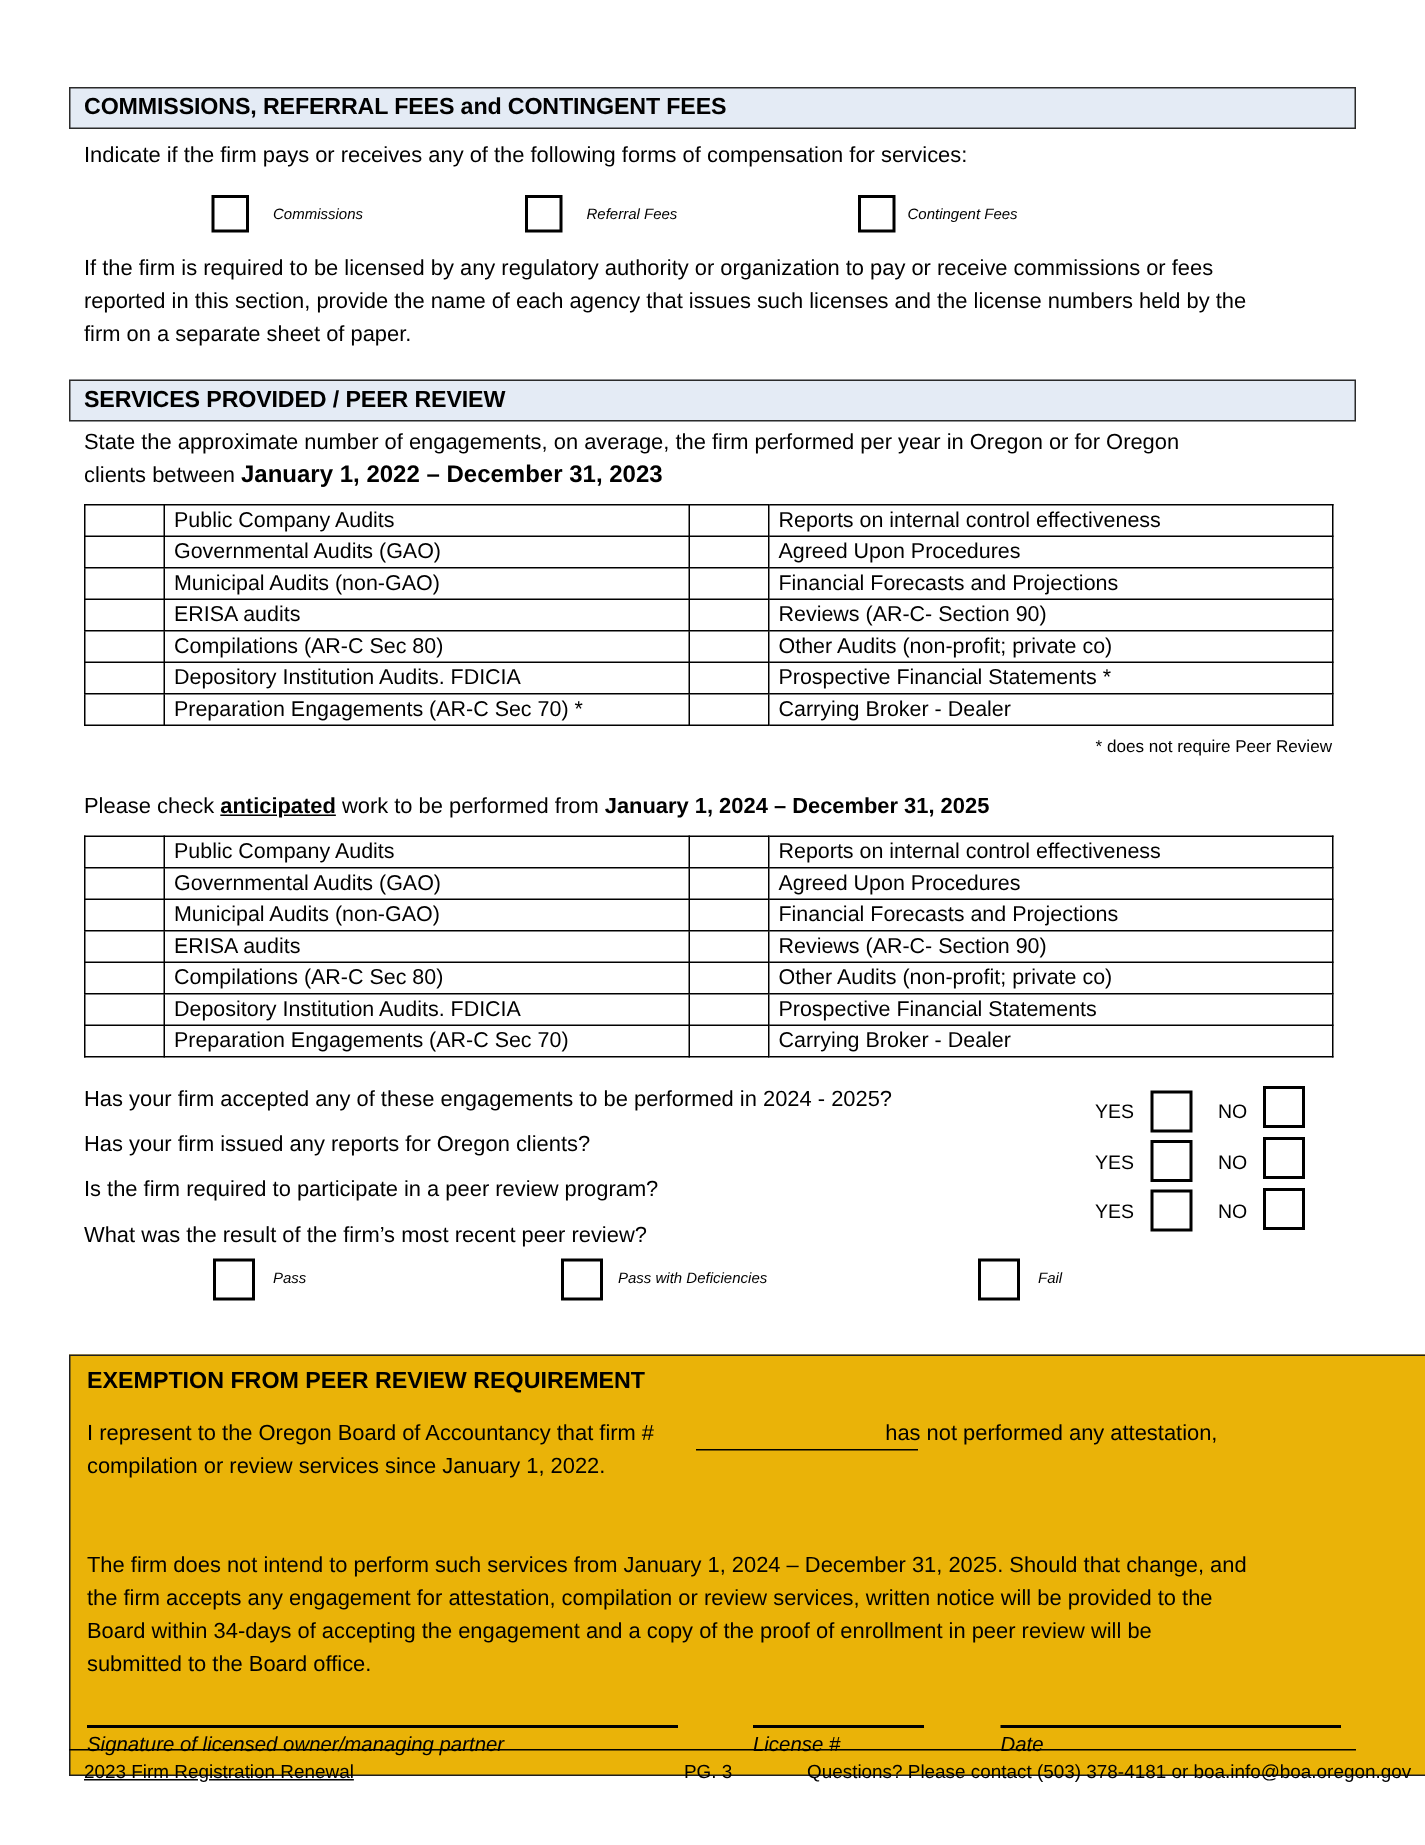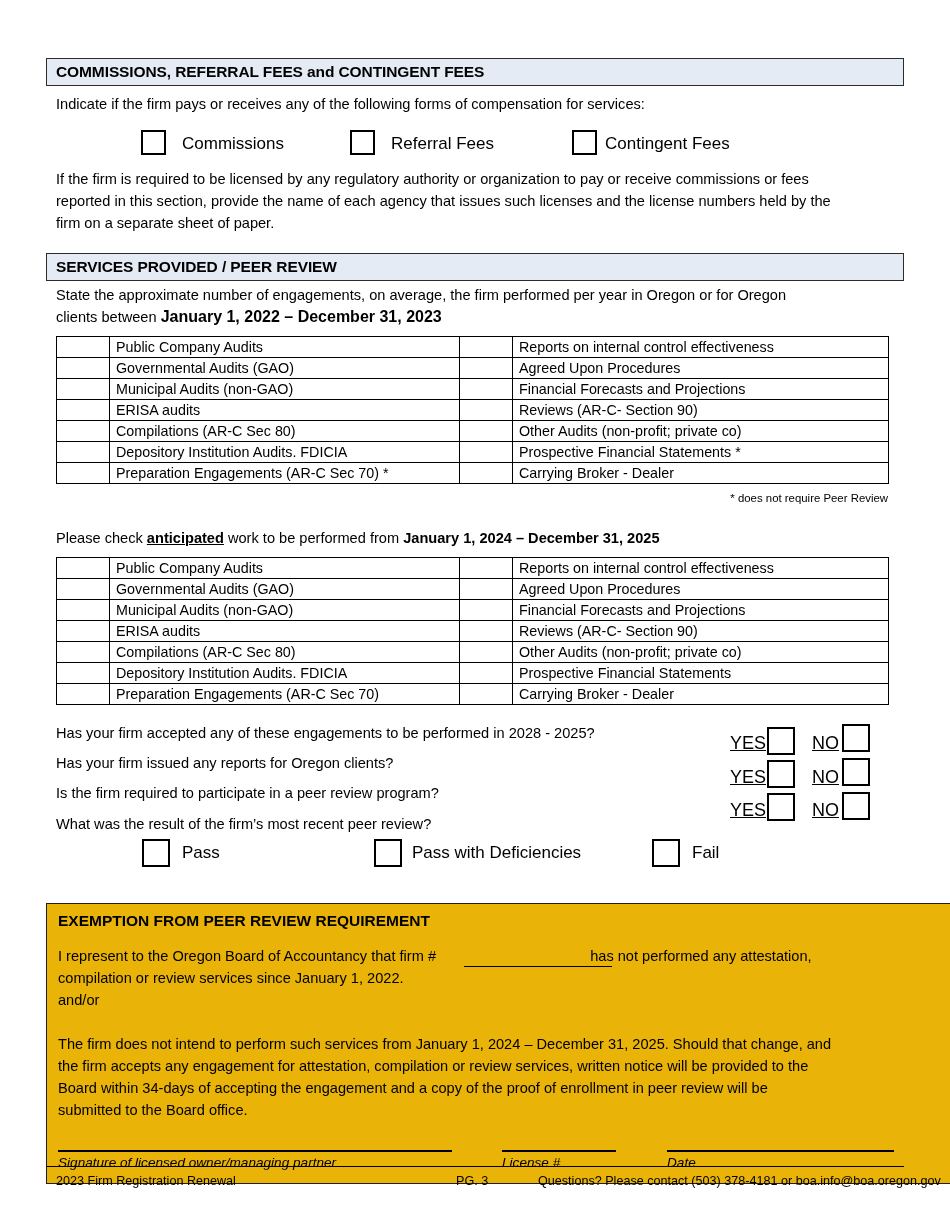--- a/index.html
+++ b/index.html
@@ -51,22 +51,23 @@
   .cbox {
     position: absolute;
     border: 2px solid #000;
     background: #fff;
   }
   .cbox.sm { width: 25px; height: 25px; }
   .cbox.md { width: 28px; height: 28px; }
 
   .cb-label {
     position: absolute;
-    font-size: 17px;
+    font-size: 10px;
     line-height: 20px;
+    font-style: italic;
   }
 
   
   .svc-table {
     position: absolute;
     left: 56px;
     width: 832px;
     border-collapse: collapse;
     table-layout: fixed;
   }
@@ -86,22 +87,21 @@
 
   .footnote {
     position: absolute;
     font-size: 11.4px;
     text-align: right;
   }
 
   
   .ynlabel {
     position: absolute;
-    font-size: 18px;
-    text-decoration: underline;
+    font-size: 13px;
   }
 
   
   .exempt-box {
     position: absolute;
     left: 46px; top: 884px;
     width: 918px; height: 281px;
     background: #eab308;
     border: 1px solid #1f1f1f;
     margin-top: 19px;
@@ -271,21 +271,21 @@
       </tr>
       <tr>
         <td class="chk"></td>
         <td class="lbl-a">Preparation Engagements (AR-C Sec 70)</td>
         <td class="chk2"></td>
         <td class="lbl-b">Carrying Broker - Dealer</td>
       </tr>
     </tbody>
   </table>
 
-  <div class="para" style="left:56px; top:722px; width:700px;">Has your firm accepted any of these engagements to be performed in 2028 - 2025?</div>
+  <div class="para" style="left:56px; top:722px; width:700px;">Has your firm accepted any of these engagements to be performed in 2024 - 2025?</div>
   <div class="para" style="left:56px; top:752px; width:700px;">Has your firm issued any reports for Oregon clients?</div>
   <div class="para" style="left:56px; top:782px; width:700px;">Is the firm required to participate in a peer review program?</div>
   <div class="para" style="left:56px; top:813px; width:700px;">What was the result of the firm’s most recent peer review?</div>
 
   <div class="ynlabel" style="left:730px; top:733px;">YES</div>
   <div class="cbox md" style="left:767px; top:727px;"></div>
   <div class="ynlabel" style="left:812px; top:733px;">NO</div>
   <div class="cbox md" style="left:842px; top:724px;"></div>
 
   <div class="ynlabel" style="left:730px; top:767px;">YES</div>
@@ -311,35 +311,34 @@
     <div class="exempt-title">EXEMPTION FROM PEER REVIEW REQUIREMENT</div>
 
     <div class="exempt-p" style="left:11px; top:41px; width:840px;">
       <span>I represent to the Oregon Board of Accountancy that firm #</span>
       <span style="display:inline-block; width:146px;"></span>
       <span>has not performed any attestation,</span>
     </div>
     <div class="fill-line" style="left:417px; top:62px; width:148px;"></div>
 
     <div class="exempt-p" style="left:11px; top:63px; width:840px;">compilation or review services since January 1, 2022.</div>
-    <div class="exempt-p" style="left:11px; top:85px; width:840px;">and/or</div>
 
     <div class="exempt-p" style="left:11px; top:129px; width:845px;">The firm does not intend to perform such services from January 1, 2024 – December 31, 2025.  Should that change, and</div>
     <div class="exempt-p" style="left:11px; top:151px; width:845px;">the firm accepts any engagement for attestation, compilation or review services, written notice will be provided to the</div>
     <div class="exempt-p" style="left:11px; top:173px; width:845px;">Board within 34-days of accepting the engagement and a copy of the proof of enrollment in peer review will be</div>
     <div class="exempt-p" style="left:11px; top:195px; width:845px;">submitted to the Board office.</div>
 
     <div class="sig-line" style="left:11px; top:246px; width:394px;"></div>
     <div class="sig-cap" style="left:11px; top:251px;">Signature of licensed owner/managing partner</div>
 
     <div class="sig-line" style="left:455px; top:246px; width:114px;"></div>
     <div class="sig-cap" style="left:455px; top:251px;">License #</div>
 
     <div class="sig-line" style="left:620px; top:246px; width:227px;"></div>
     <div class="sig-cap" style="left:620px; top:251px;">Date</div>
   </div>
 
   <div class="foot-rule"></div>
-  <div class="foot" style="left:56px;">2023 Firm Registration Renewal</div>
+  <div class="foot" style="left:56px;text-decoration:underline;">2023 Firm Registration Renewal</div>
   <div class="foot" style="left:456px;">PG. 3</div>
   <div class="foot" style="left:538px;">Questions? Please contact (503) 378-4181 or boa.info@boa.oregon.gov</div>
 
 </div>
 
 </body></html>

